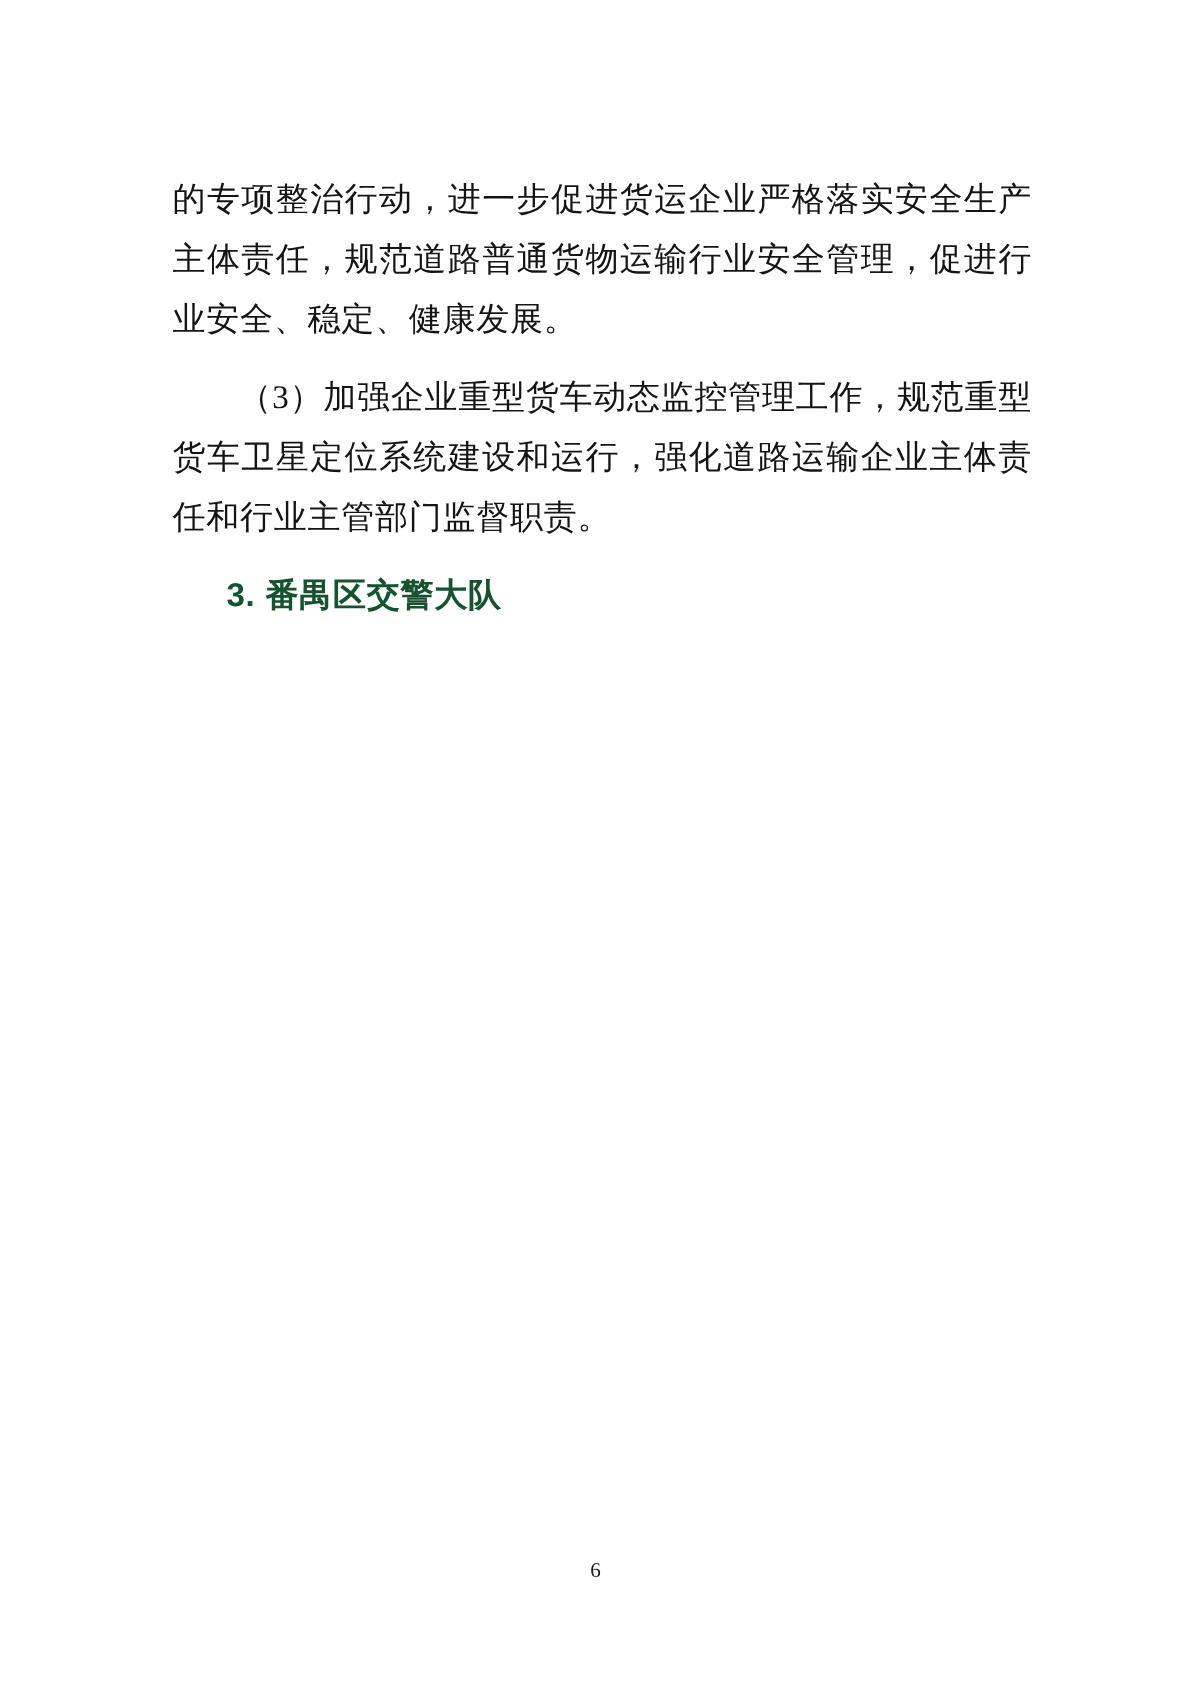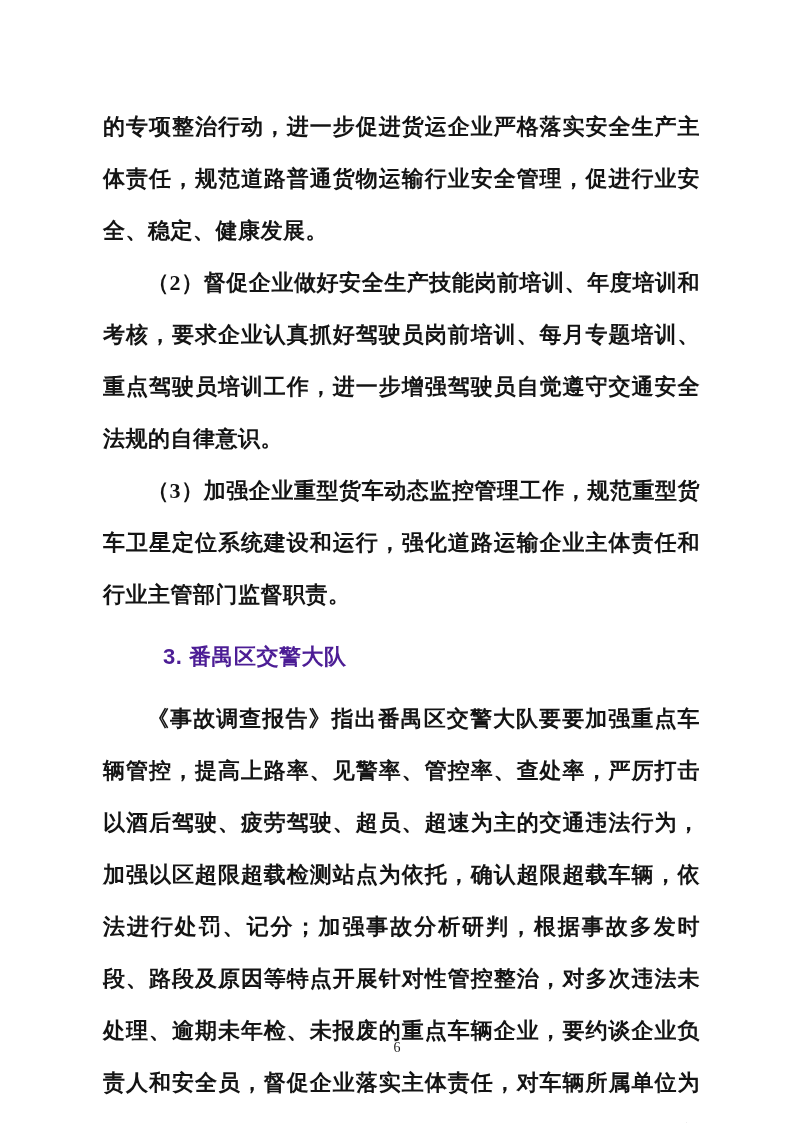--- a/index.html
+++ b/index.html
@@ -16,61 +16,58 @@
     color: #141414;
     font-family: "Liberation Serif", "DejaVu Serif", serif;
   }
   .text-block {
     position: absolute;
     left: 103px;
     top: 101px;
     width: 597px;
   }
   p.body {
-    margin: 0;
+    margin: 12px;
     padding: 0;
     font-size: 22px;
-    line-height: 52px;
+    line-height: 40px;
     text-align: justify;
     text-justify: inter-character;
     letter-spacing: 0.5px;
     word-break: break-all;
-    font-weight: bold;
   }
   p.body.indent {
     text-indent: 44px;
   }
   .heading {
-    margin: 16px;
+    margin: 4px;
     padding: 0;
     font-size: 22px;
     line-height: 40px;
     font-weight: bold;
     text-indent: 44px;
     letter-spacing: 0.5px;
     font-family: "Liberation Sans", "DejaVu Sans", sans-serif;
-    color: #4c1d95;
+    color: #14532d;
   }
   .page-number {
     position: absolute;
     left: 0;
     right: 0;
     top: 1038px;
     text-align: center;
     font-size: 14px;
     line-height: 20px;
     color: #1a1a1a;
     font-family: "Liberation Serif", "DejaVu Serif", serif;
   }
 </style>
 </head>
 <body>
 
 <div class="page">
   <div class="text-block">
     <p class="body">的专项整治行动，进一步促进货运企业严格落实安全生产主体责任，规范道路普通货物运输行业安全管理，促进行业安全、稳定、健康发展。</p>
-    <p class="body indent">（2）督促企业做好安全生产技能岗前培训、年度培训和考核，要求企业认真抓好驾驶员岗前培训、每月专题培训、重点驾驶员培训工作，进一步增强驾驶员自觉遵守交通安全法规的自律意识。</p>
     <p class="body indent">（3）加强企业重型货车动态监控管理工作，规范重型货车卫星定位系统建设和运行，强化道路运输企业主体责任和行业主管部门监督职责。</p>
     <h3 class="heading">3. 番禺区交警大队</h3>
-    <p class="body indent">《事故调查报告》指出番禺区交警大队要要加强重点车辆管控，提高上路率、见警率、管控率、查处率，严厉打击以酒后驾驶、疲劳驾驶、超员、超速为主的交通违法行为，加强以区超限超载检测站点为依托，确认超限超载车辆，依法进行处罚、记分；加强事故分析研判，根据事故多发时段、路段及原因等特点开展针对性管控整治，对多次违法未处理、逾期未年检、未报废的重点车辆企业，要约谈企业负责人和安全员，督促企业落实主体责任，对车辆所属单位为属地以外的企业，要及时将隐患排查情况函告企业所在地交警及交通管理部门，同</p>
   </div>
   <div class="page-number">6</div>
 </div>
 
 </body></html>

